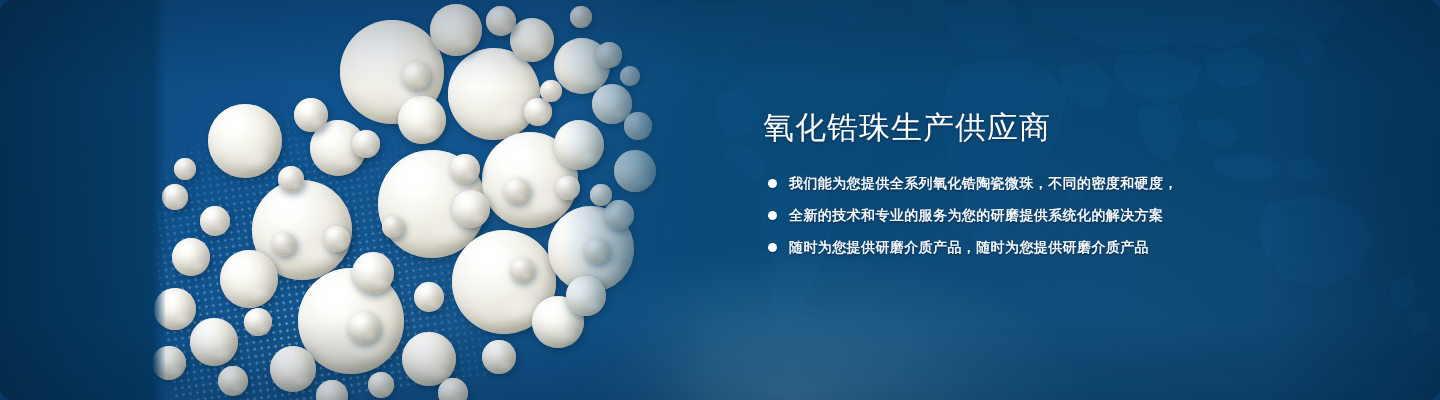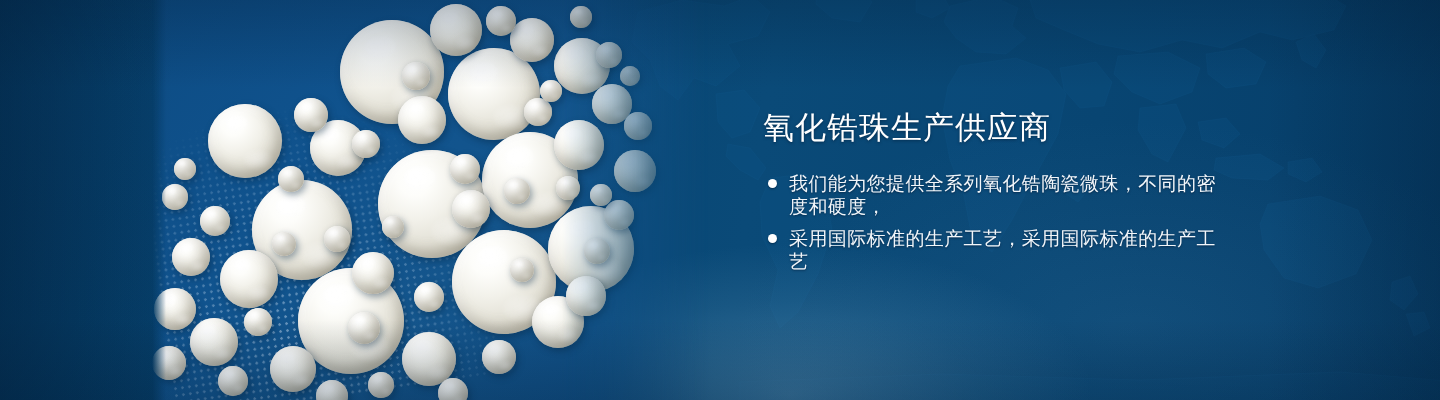--- a/index.html
+++ b/index.html
@@ -4,20 +4,21 @@
 <style>
   html,body{margin:0;padding:0;}
   body{
     width:1440px;height:400px;overflow:hidden;
     font-family:"Liberation Sans","DejaVu Sans",sans-serif;
     background:#05396a;
   }
   .banner{
     position:relative;width:1440px;height:400px;overflow:hidden;
     background:#7f1d1d;
+    border-radius:13px;
   }
   
   .bg-base{
     position:absolute;inset:0;
     background:
       linear-gradient(100deg,#053962 0%,#06436f 28%,#0a4a78 52%,#084572 74%,#063d68 100%);
   }
   .bg-glow{
     position:absolute;inset:0;
     background:
@@ -88,22 +89,23 @@
   
   .content{position:absolute;left:763px;top:108px;width:470px;}
   .headline{
     color:#ffffff;font-size:31px;line-height:40px;letter-spacing:1px;
     font-weight:400;margin:0 0 24px 0;
     text-shadow:0 1px 3px rgba(0,22,46,.55);
   }
   .bullets{list-style:none;margin:0;padding:0;}
   .bullet{
     position:relative;padding-left:26px;margin-bottom:9px;
-    color:#f2f6fa;font-size:19px;line-height:23px;letter-spacing:.4px;
+    color:#f2f6fa;font-size:14px;line-height:23px;letter-spacing:.4px;
     text-shadow:0 1px 2px rgba(0,22,46,.6);
+    font-weight:bold;
   }
   .bullet:last-child{margin-bottom:0;}
   .bullet-dot{
     position:absolute;left:5px;top:7px;width:9px;height:9px;border-radius:50%;
     background:#ffffff;
     box-shadow:0 1px 2px rgba(0,20,42,.5);
   }
   .bullet-line{display:block;}
 </style>
 </head>
@@ -235,18 +237,22 @@
   <div class="content">
     <h1 class="headline">氧化锆珠生产供应商</h1>
 
     <ul class="bullets">
       <li class="bullet">
         <span class="bullet-dot"></span>
         <span class="bullet-line">我们能为您提供全系列氧化锆陶瓷微珠，不同的密度和硬度，</span>
       </li>
       <li class="bullet">
         <span class="bullet-dot"></span>
-        <span class="bullet-line">采用国际标准的生产工艺，采用国际标准的生产工艺</span>
+        <span class="bullet-line">全新的技术和专业的服务为您的研磨提供系统化的解决方案</span>
+      </li>
+      <li class="bullet">
+        <span class="bullet-dot"></span>
+        <span class="bullet-line">随时为您提供研磨介质产品，随时为您提供研磨介质产品</span>
       </li>
     </ul>
   </div>
 
 </div>
 
 </body></html>

